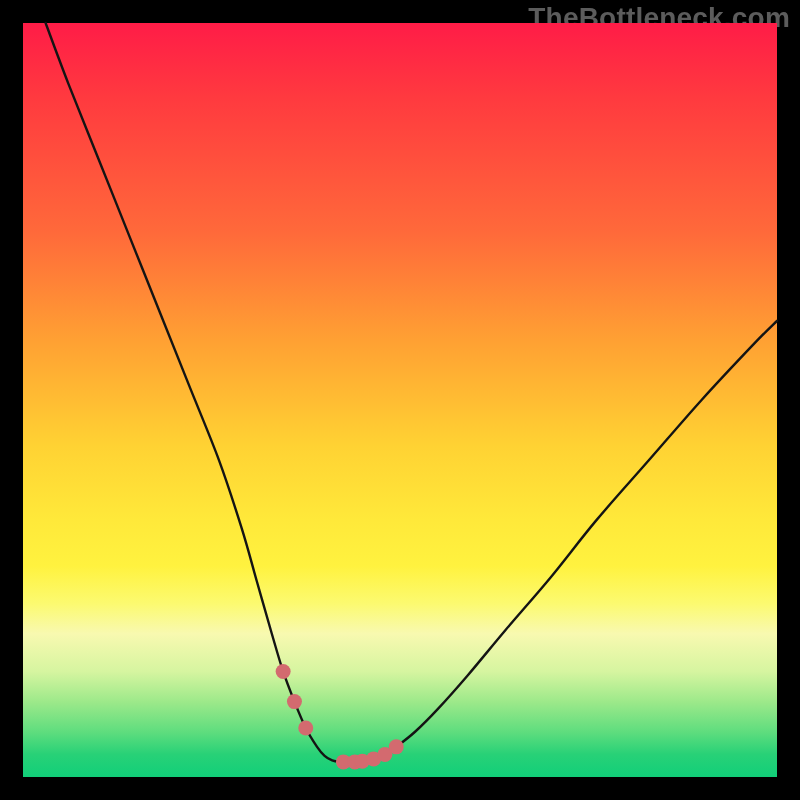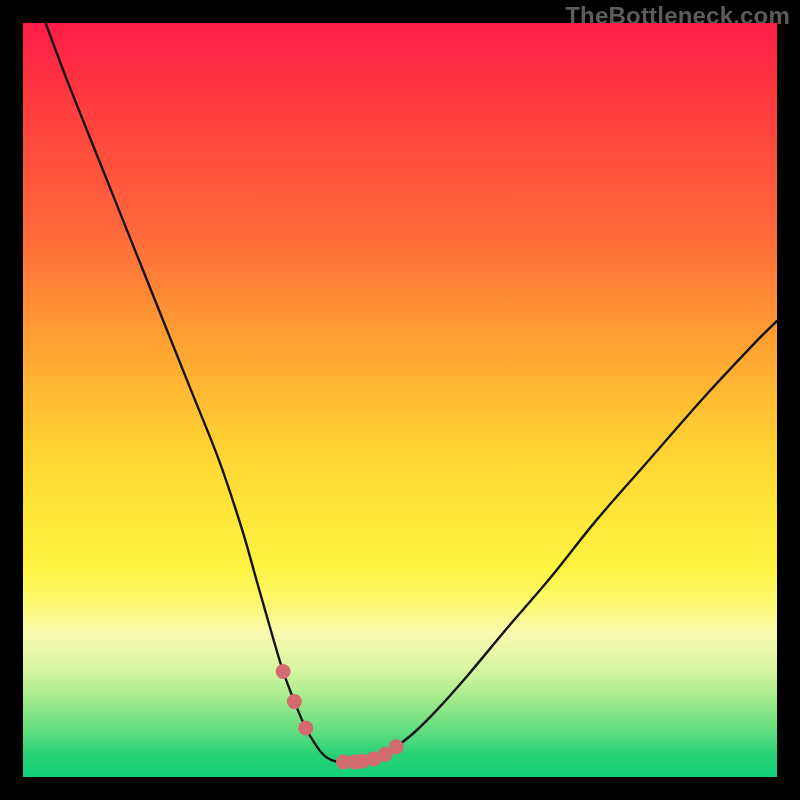--- a/index.html
+++ b/index.html
@@ -40,21 +40,21 @@
       #5fdd7e 94%,
       #28d177 97%,
       #11cf79 100%
     );
   }
   .watermark {
     position: absolute;
     top: 2px;
     right: 10px;
     color: #5c5c5c;
-    font-size: 24px;
+    font-size: 28px;
     font-weight: 600;
     letter-spacing: 0.2px;
     user-select: none;
   }
   svg.curve {
     position: absolute;
     left: 0;
     top: 0;
     width: 754px;
     height: 754px;

